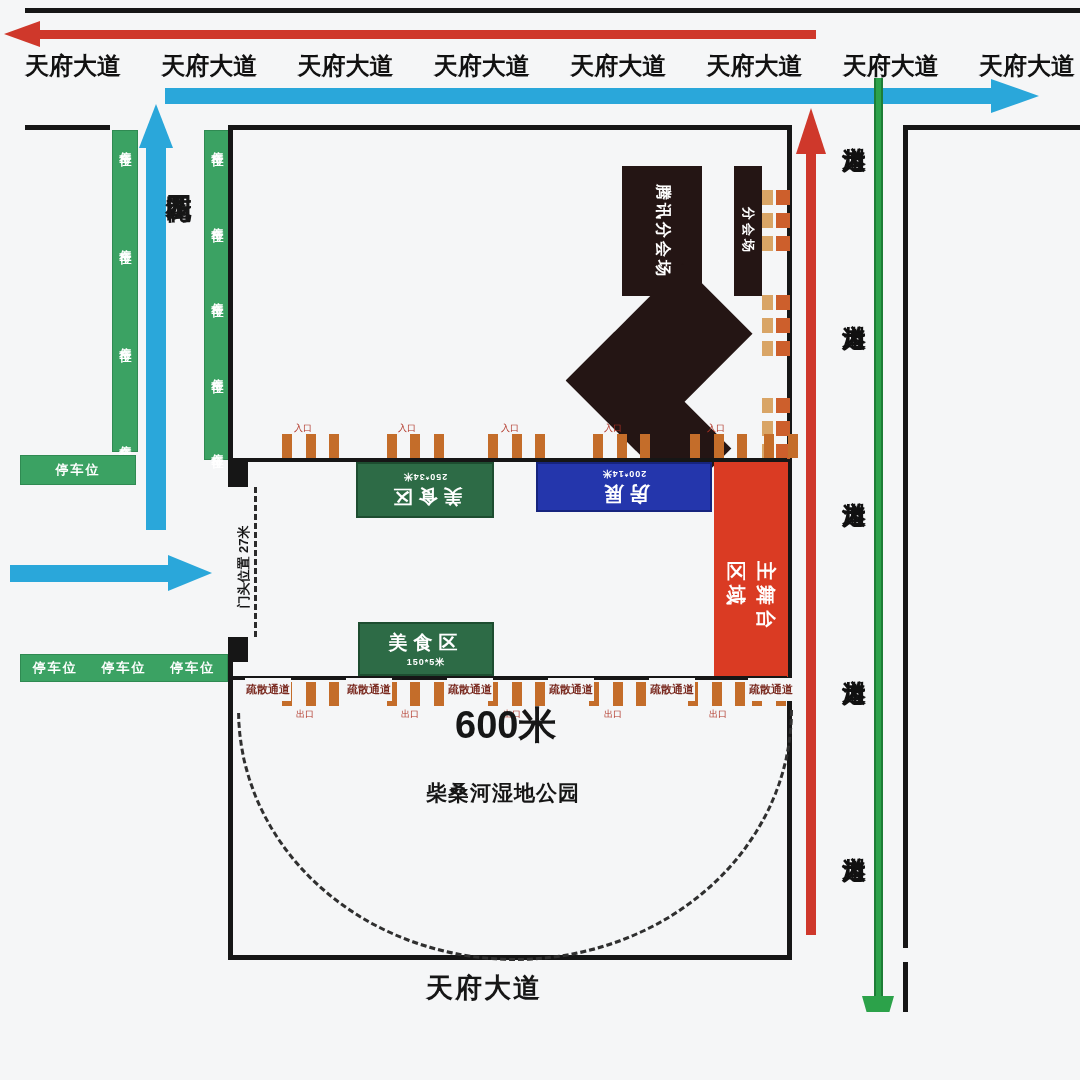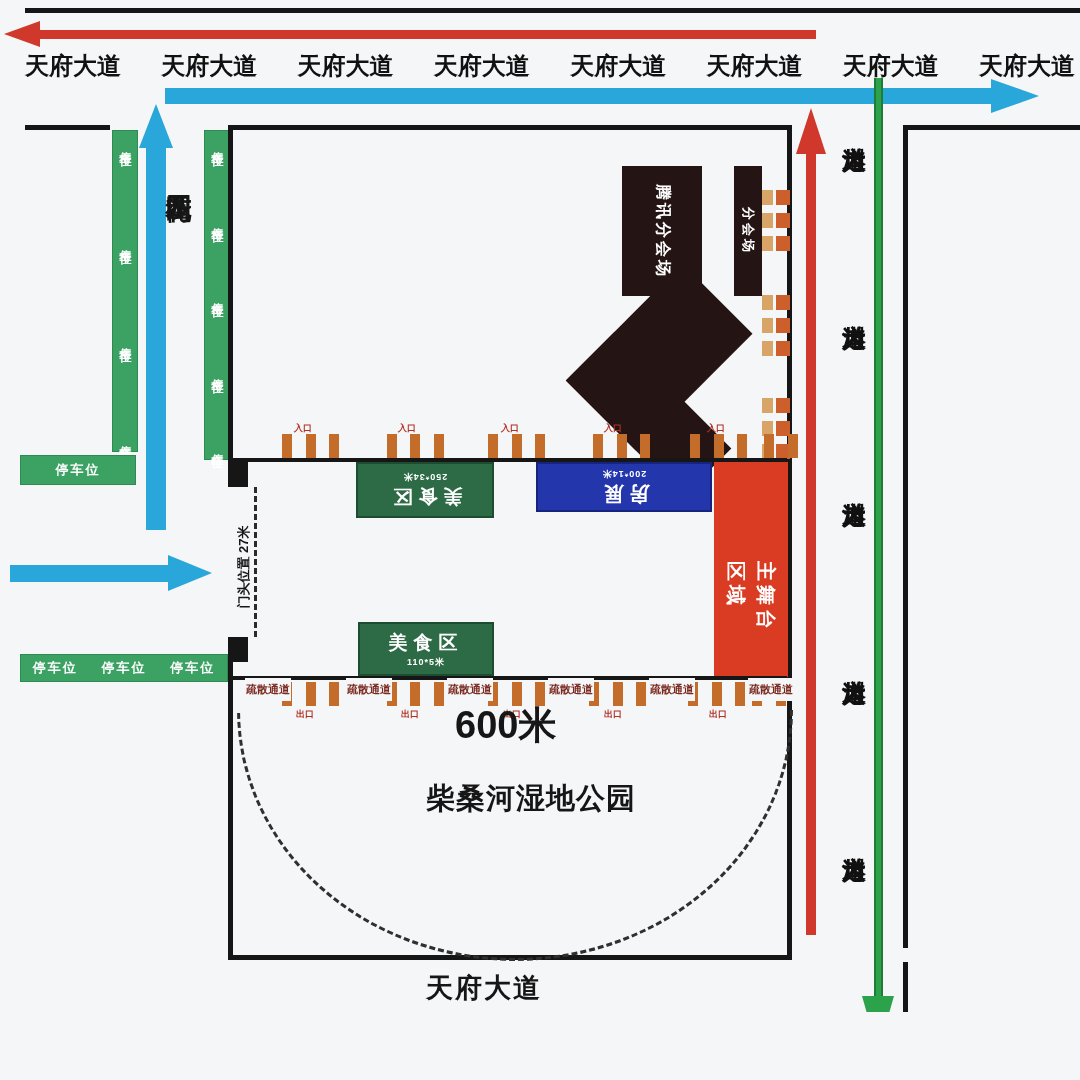--- a/index.html
+++ b/index.html
@@ -13,21 +13,21 @@
   .strip{background:#3ba263;border:1px solid #2f8a52;box-sizing:border-box;
          display:flex;align-items:center;color:#fff;}
   .strip.vert{flex-direction:column;justify-content:space-between;padding:10px 0;}
   .strip.horz{flex-direction:row;justify-content:space-around;}
   .pk-v{writing-mode:vertical-rl;text-orientation:upright;font-size:12px;font-weight:bold;letter-spacing:2px;}
   .pk-h{font-size:13px;font-weight:bold;letter-spacing:2px;white-space:nowrap;}
   .tri{width:0;height:0;}
   .gates-h{height:24px;background:repeating-linear-gradient(90deg,#c46d2a 0 10px,rgba(0,0,0,0) 10px 23.5px);}
   .gate-pair{height:15px;width:28px;
     background:linear-gradient(90deg,#d9a566 0 11px,rgba(0,0,0,0) 11px 14px,#cd5f2c 14px 28px);}
-  .tiny-red{font-size:9px;color:#b03224;font-weight:bold;white-space:nowrap;}
+  .tiny-red{font-size:9px;color:#b03224;font-weight:normal;white-space:nowrap;}
   .tiny-dark{font-size:11px;color:#7a2a20;font-weight:bold;white-space:nowrap;background:#f5f6f7;padding:4px 1px;}
   .boxlbl-big{font-weight:bold;color:#fff;letter-spacing:6px;white-space:nowrap;}
   .boxlbl-sm{font-weight:bold;color:#fff;font-size:9px;letter-spacing:1px;white-space:nowrap;}
   .cbox{display:flex;flex-direction:column;align-items:center;justify-content:center;box-sizing:border-box;}
 </style>
 </head>
 <body>
 
 <div class="stage">
 
@@ -138,21 +138,21 @@
     <span class="boxlbl-big" style="font-size:20px;">房展</span>
     <span class="boxlbl-sm">200*14米</span>
   </div>
   <div class="abs" style="left:714px;top:462px;width:74px;height:215px;background:#da3b23;">
     <div class="v-side" style="position:absolute;left:50%;top:135px;transform:translate(-50%,-50%) ;white-space:pre-line;color:#fff;font-size:20px;font-weight:bold;letter-spacing:4px;line-height:1.5;">主舞台
 区域</div>
   </div>
 
   <div class="abs cbox" style="left:358px;top:622px;width:136px;height:54px;background:#2d6b46;border:2px solid #1d4d30;">
     <span class="boxlbl-big" style="font-size:19px;">美食区</span>
-    <span class="boxlbl-sm">110*5米</span>
+    <span class="boxlbl-sm">150*5米</span>
   </div>
   <div class="abs blk" style="left:233px;top:676px;width:554px;height:4px;"></div>
 
   <div class="abs gates-h" style="left:282px;top:682px;width:57px;"></div>
   <div class="abs gates-h" style="left:387px;top:682px;width:57px;"></div>
   <div class="abs gates-h" style="left:488px;top:682px;width:57px;"></div>
   <div class="abs gates-h" style="left:589px;top:682px;width:57px;"></div>
   <div class="abs gates-h" style="left:688px;top:682px;width:57px;"></div>
   <div class="abs gates-h" style="left:752px;top:682px;width:36px;"></div>
 
@@ -167,21 +167,21 @@
   <div class="abs tiny-red" style="left:401px;top:708px;">出口</div>
   <div class="abs tiny-red" style="left:503px;top:708px;">出口</div>
   <div class="abs tiny-red" style="left:604px;top:708px;">出口</div>
   <div class="abs tiny-red" style="left:709px;top:708px;">出口</div>
 
   <div class="abs" style="left:237px;top:459px;width:550px;height:496px;border:3px dashed #2f2f2f;border-radius:50%;clip-path:inset(50% 0 0 0);"></div>
 
   <div class="abs" style="left:455px;top:700px;font-size:38px;font-weight:bold;">600米</div>
 
 
-  <div class="abs" style="left:426px;top:779px;font-size:29px;font-weight:bold;letter-spacing:1px;">柴桑河湿地公园</div>
+  <div class="abs" style="left:426px;top:779px;font-size:21px;font-weight:bold;letter-spacing:1px;">柴桑河湿地公园</div>
 
   <div class="abs" style="left:426px;top:970px;font-size:27px;font-weight:bold;letter-spacing:2px;">天府大道</div>
 
   <div class="abs" style="left:46px;top:1026px;width:790px;height:11px;background:#2ca24a;border-top:2px solid #1d7d36;border-bottom:2px solid #1d7d36;box-sizing:border-box;"></div>
   <div class="abs tri" style="left:8px;top:1016px;border-right:40px solid #2ca24a;border-top:15px solid transparent;border-bottom:15px solid transparent;"></div>
 
   <div class="abs" style="left:0;top:1049px;width:1080px;height:7px;background:#c6c7c9;"></div>
 
   <div class="abs" style="left:806px;top:152px;width:10px;height:783px;background:#cf382b;"></div>
   <div class="abs tri" style="left:796px;top:108px;border-bottom:46px solid #cf382b;border-left:15px solid transparent;border-right:15px solid transparent;"></div>

